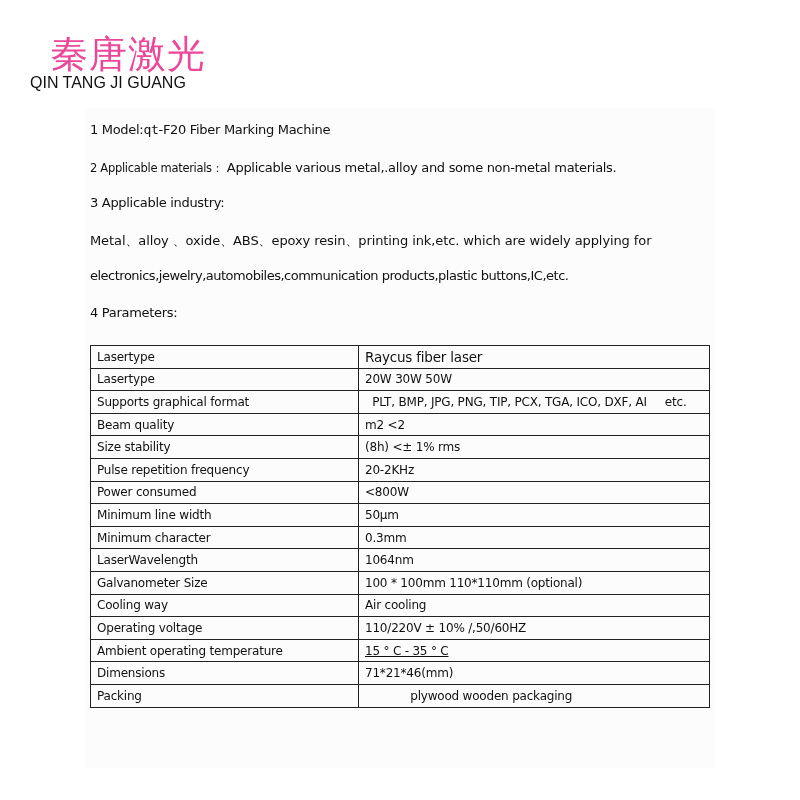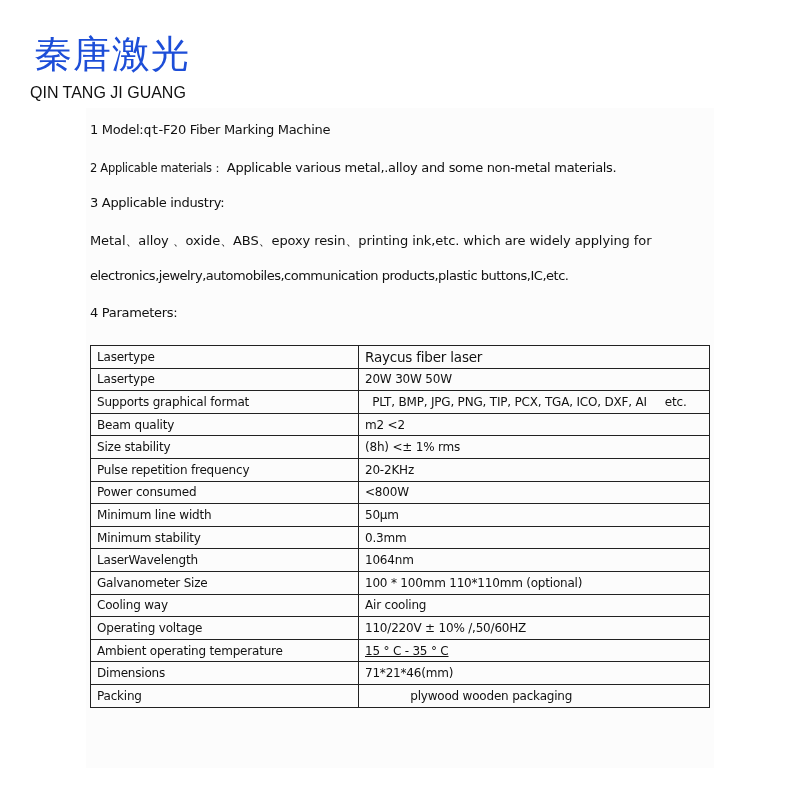--- a/index.html
+++ b/index.html
@@ -3,25 +3,25 @@
   <meta charset="utf-8">
   <style>
     html, body { margin: 0; padding: 0; }
     body {
       width: 800px; height: 800px; background: #ffffff; position: relative; overflow: hidden;
       font-family: "DejaVu Sans", sans-serif; color: #111;
     }
     .brand { position: absolute; left: 30px; top: 34px; }
     .brand-cn {
       font-family: "DejaVu Sans", sans-serif; font-size: 38px; font-weight: 300;
-      letter-spacing: 1px; color: #1d4ed8; line-height: 40px; margin-left: 4px;
+      letter-spacing: 1px; color: #ec4899; line-height: 40px; margin-left: 20px;
     }
     .brand-en {
       font-family: "Liberation Sans", sans-serif; font-size: 16px; color: #111;
-      line-height: 18px; margin-top: 10px;
+      line-height: 18px; margin-top: 0;
     }
     .panel {
       position: absolute; left: 86px; top: 108px; width: 628px; height: 660px;
       background: #fcfcfc;
     }
     .line {
       position: absolute; left: 90px; font-size: 13px; color: #111; white-space: nowrap;
       font-family: "DejaVu Sans", sans-serif; letter-spacing: -0.3px;
     }
     .line .small { font-size: 11.5px; }
@@ -92,21 +92,21 @@
       </tr>
       <tr>
         <td class="k">Power consumed</td>
         <td class="v" style="white-space: pre; margin-left: 36px;">&lt;800W</td>
       </tr>
       <tr>
         <td class="k">Minimum line width</td>
         <td class="v" style="white-space: pre;">50μm</td>
       </tr>
       <tr>
-        <td class="k">Minimum stability</td>
+        <td class="k">Minimum character</td>
         <td class="v" style="white-space: pre;">0.3mm</td>
       </tr>
       <tr>
         <td class="k">LaserWavelength</td>
         <td class="v" style="white-space: pre;">1064nm</td>
       </tr>
       <tr>
         <td class="k">Galvanometer Size</td>
         <td class="v" style="white-space: pre;">100 * 100mm 110*110mm (optional)</td>
       </tr>

